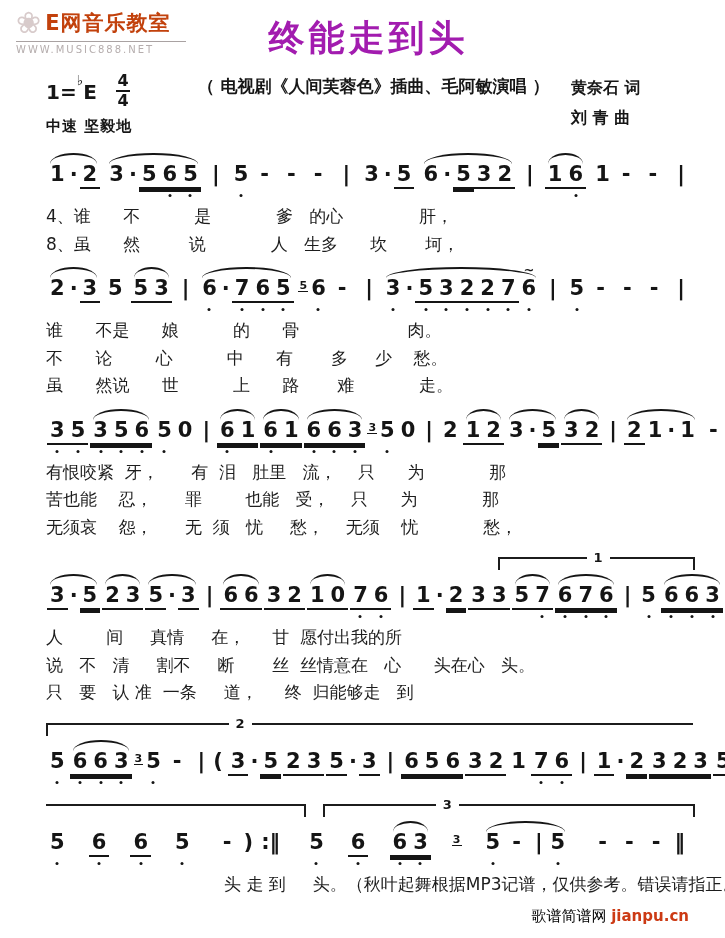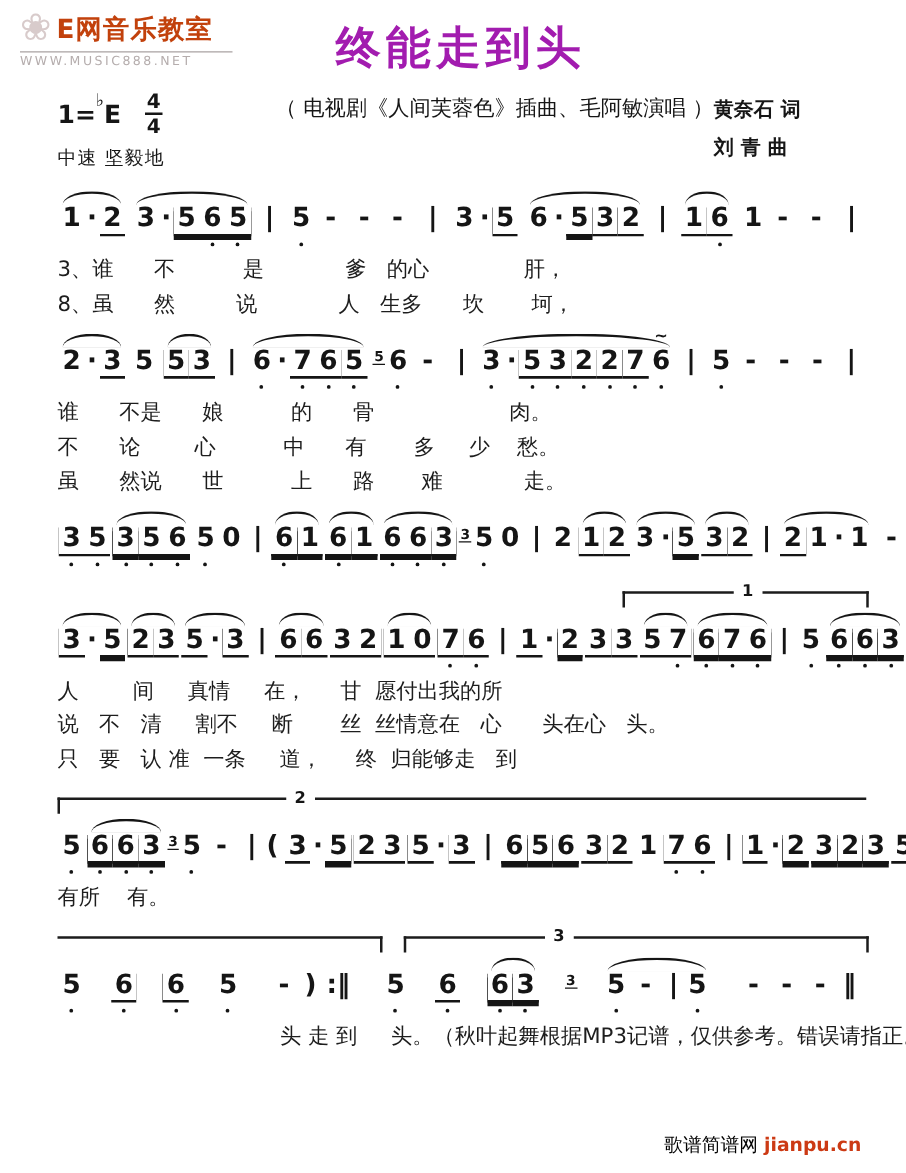--- a/index.html
+++ b/index.html
@@ -18,22 +18,22 @@
   .logo-url{font-size:10px;color:#b5adad;letter-spacing:2px;}
   
   .title{margin:10px 0 4px 0;text-align:center;font-size:36px;font-weight:bold;
          color:#a21caf;letter-spacing:4px;}
   .meta-row{display:flex;align-items:flex-start;margin-top:10px;}
   .key-col{width:130px;flex:0 0 auto;}
   .keysig{font-size:20px;font-weight:bold;display:flex;align-items:center;gap:19px;}
   .flat{font-size:14px;vertical-align:super;position:relative;top:-6px;}
   .frac{display:inline-flex;flex-direction:column;align-items:center;font-size:16px;line-height:1;}
   .fline{width:14px;border-top:2px solid #161616;margin:1px 0;}
-  .tempo{font-size:15px;font-weight:normal;margin-top:8px;letter-spacing:1px;}
-  .subtitle{flex:1;text-align:right;font-size:17px;font-weight:normal;margin-top:2px;}
+  .tempo{font-size:15px;font-weight:bold;margin-top:8px;letter-spacing:1px;}
+  .subtitle{flex:1;text-align:center;font-size:17px;font-weight:bold;margin-top:2px;}
   .credits{flex:0 0 auto;width:120px;font-size:16px;font-weight:bold;line-height:1.9;text-align:left;}
   
   #score{margin-top:14px;}
   .sys{position:relative;display:flex;justify-content:space-between;align-items:flex-end;
        width:100%;font-weight:bold;font-size:21px;color:#151515;
        padding:14px 0 14px 0;margin-top:6px;white-space:nowrap;}
   .sys.has-volta{margin-top:30px;}
   .grp{display:inline-flex;position:relative;align-items:flex-end;margin:0 1px;}
   .grp.slur::before{content:"";position:absolute;left:3px;right:3px;top:-11px;height:9px;
        border-top:2px solid #151515;border-radius:50% 50% 0 0 / 100% 100% 0 0;}
@@ -147,21 +147,21 @@
         <span class="grp">
           <span class="tok">1</span>
           <span class="tok dash">-</span>
           <span class="tok dash">-</span>
         </span>
         <span class="grp">
           <span class="tok bar">|</span>
         </span>
       </div>
       <div class="lyrics-block">
-        <div class="lyric-line">3、谁      不          是            爹   的心              肝，</div>
+        <div class="lyric-line">4、谁      不          是            爹   的心              肝，</div>
         <div class="lyric-line">8、虽      然         说            人   生多      坎       坷，</div>
       </div>
       <div class="sys">
         <span class="grp slur">
           <span class="tok">2</span>
           <span class="tok dotaug">·</span>
           <span class="tok u1">3</span>
         </span>
         <span class="grp">
           <span class="tok">5</span>
@@ -276,20 +276,25 @@
         <span class="grp slur">
           <span class="tok u1">2</span>
           <span class="tok">1</span>
           <span class="tok dotaug">·</span>
           <span class="tok">1</span>
         </span>
         <span class="grp">
           <span class="tok dash">-</span>
         </span>
       </div>
+      <div class="lyrics-block">
+        <div class="lyric-line">有恨咬紧  牙，      有  泪   肚里   流，    只      为            那</div>
+        <div class="lyric-line">苦也能    忍，      罪        也能   受，    只      为            那</div>
+        <div class="lyric-line">无须哀    怨，      无  须   忧     愁，    无须    忧            愁，</div>
+      </div>
       <div class="sys has-volta">
         <div class="volta open close" style="left: 70%; width: 30%;">
           <span class="vlabel" style="left: 45%;">1</span>
         </div>
         <span class="grp slur">
           <span class="tok u1">3</span>
           <span class="tok dotaug">·</span>
           <span class="tok u2">5</span>
         </span>
         <span class="grp slur">
@@ -424,23 +429,20 @@
           <span class="tok u2">2</span>
         </span>
         <span class="grp">
           <span class="tok u2">3</span>
           <span class="tok u2">2</span>
           <span class="tok u2">3</span>
         </span>
         <span class="grp">
           <span class="tok u1">5</span>
         </span>
-      </div>
-      <div class="lyrics-block">
-        <div class="lyric-line">有所    有。</div>
       </div>
       <div class="sys has-volta">
         <div class="volta close" style="left: 0%; width: 40%;"></div>
         <div class="volta open close" style="left: 43%; width: 57%;">
           <span class="vlabel" style="left: 30%;">3</span>
         </div>
         <span class="grp">
           <span class="tok">5<i class="db"></i></span>
         </span>
         <span class="grp">

